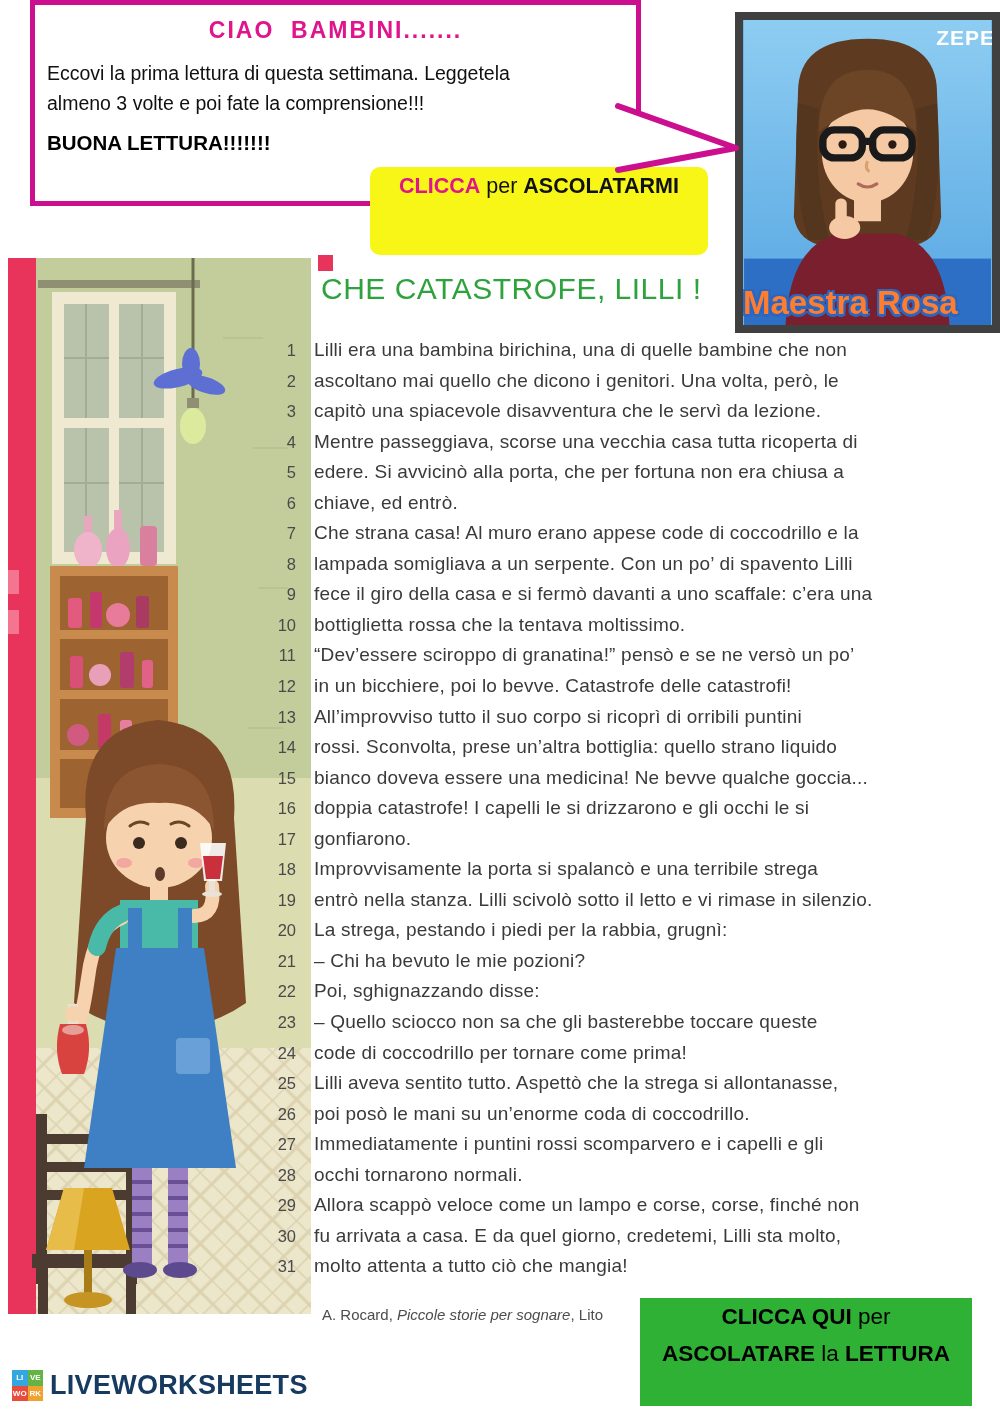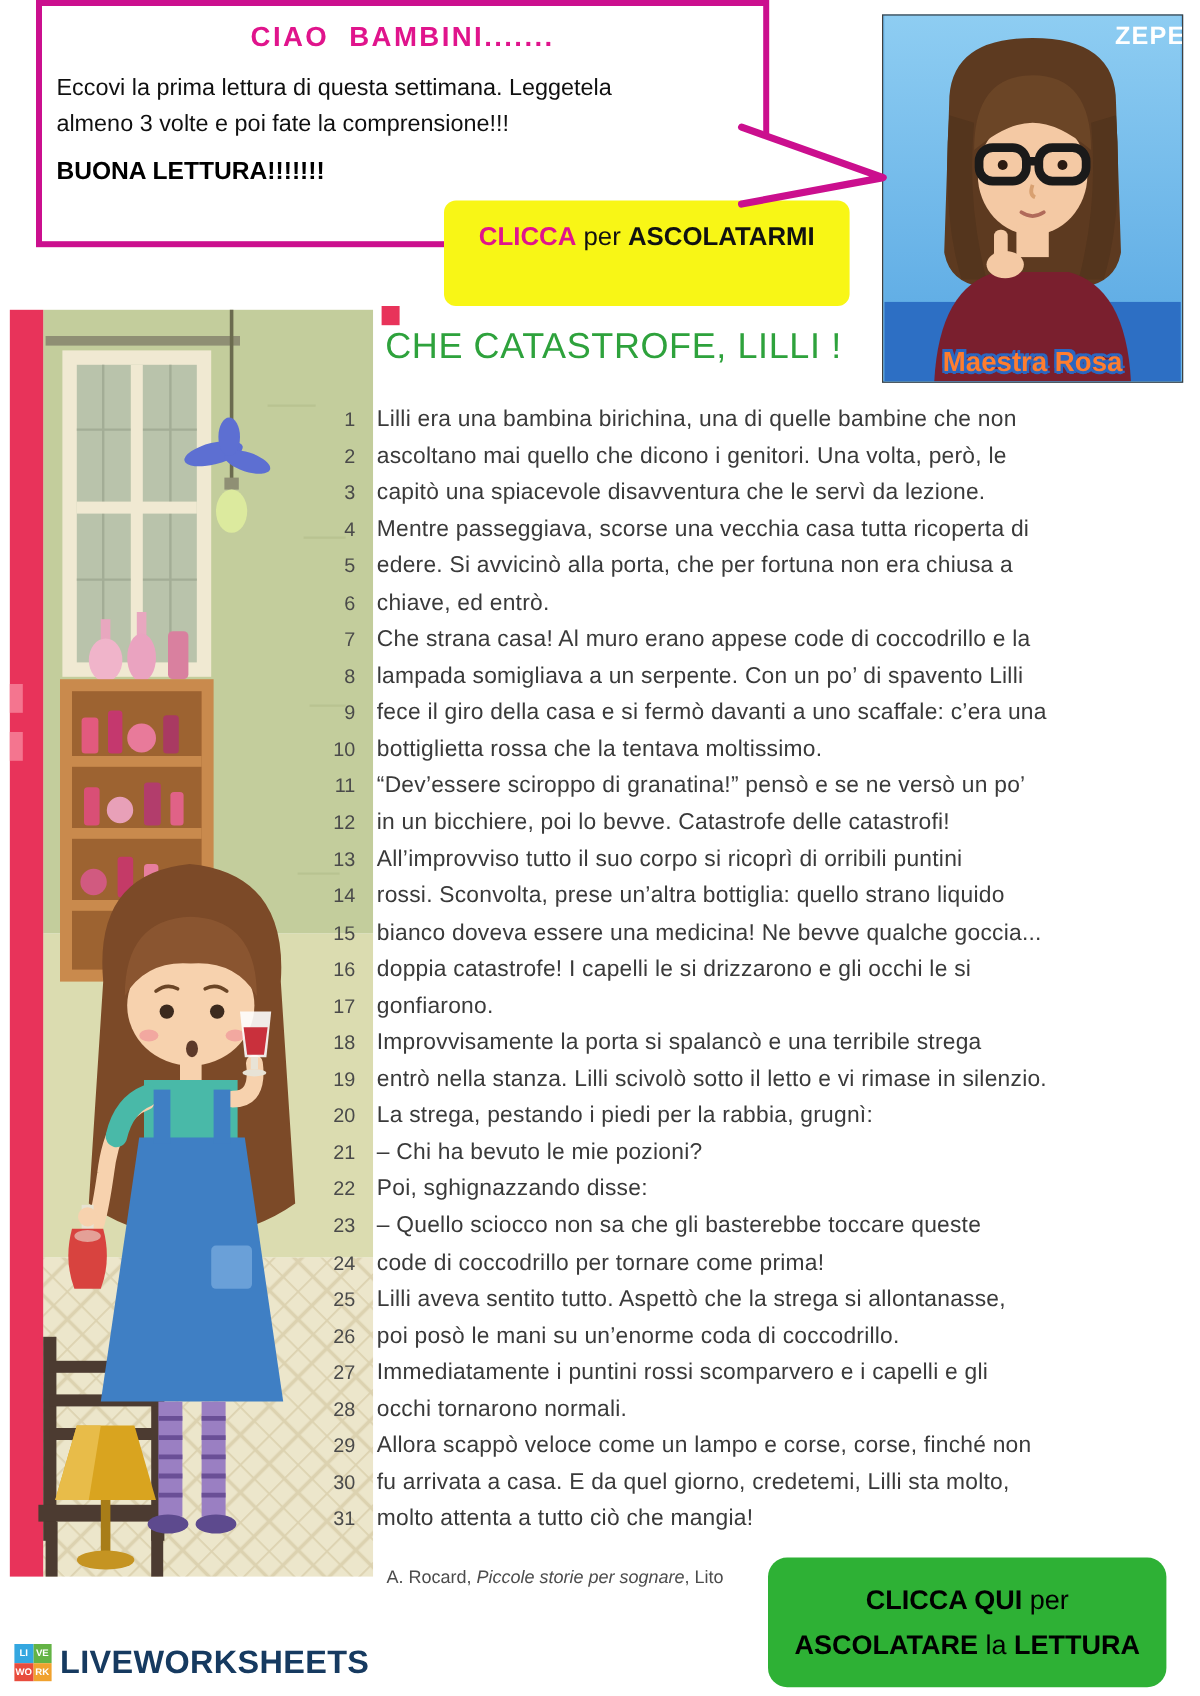--- a/index.html
+++ b/index.html
@@ -8,48 +8,48 @@
   
   .header-box{position:absolute;left:30px;top:0;width:601px;height:196px;background:#fff;border:5px solid #cb0f8e;z-index:2;}
   .header-title{margin-top:12px;text-align:center;color:#e0148c;font-size:23px;font-weight:bold;letter-spacing:2px;white-space:pre;}
   .header-body{margin:14px 14px 0 12px;font-size:19.5px;line-height:1.55;color:#101010;}
   .header-emph{margin:13px 0 0 12px;font-size:20.5px;font-weight:bold;color:#000000;}
 
   
   .pointer{position:absolute;left:612px;top:96px;z-index:5;}
 
   
-  .avatar{position:absolute;left:735px;top:12px;width:249px;height:305px;border:1px solid #404040;background:#6cb6e8;z-index:2;overflow:hidden;}
+  .avatar{position:absolute;left:735px;top:12px;width:249px;height:305px;border:8px solid #404040;background:#6cb6e8;z-index:2;overflow:hidden;}
   .avatar svg{display:block;width:100%;height:100%;}
   .avatar-watermark{position:absolute;top:6px;right:-3px;color:#fff;font-size:21px;font-weight:bold;letter-spacing:1px;}
-  .avatar-caption{position:absolute;bottom:3px;left:0;width:100%;text-align:center;font-size:23px;font-weight:bold;color:#ff7d2e;
+  .avatar-caption{position:absolute;bottom:3px;left:0;width:100%;text-align:left;font-size:33px;font-weight:bold;color:#ff7d2e;
     text-shadow:-2px -2px 0 #2b66c0,2px -2px 0 #2b66c0,-2px 2px 0 #2b66c0,2px 2px 0 #2b66c0,0 3px 0 #2b66c0;}
 
   
   .listen-btn{position:absolute;left:370px;top:167px;width:338px;height:88px;background:#f8f616;border-radius:10px;z-index:4;
-    text-align:center;padding-top:18px;font-size:21.5px;color:#111;cursor:pointer;box-sizing:border-box;}
+    text-align:center;padding-top:7px;font-size:21.5px;color:#111;cursor:pointer;box-sizing:border-box;}
   .txt-magenta{color:#e0148c;font-weight:bold;}
   .txt-bold{font-weight:bold;}
 
   
   .illus{position:absolute;left:8px;top:258px;width:303px;height:1056px;}
 
   
   .red-frag{position:absolute;left:318px;top:255px;width:15px;height:16px;background:#e8335a;}
   .story-title{position:absolute;left:321px;top:272px;font-size:30px;font-weight:normal;color:#2ea23c;letter-spacing:0.5px;}
   .story-lines{position:absolute;left:263px;top:339px;width:710px;}
   .story-line{display:flex;align-items:baseline;height:30.55px;color:#3a3a3a;}
   .line-num{width:33px;text-align:right;margin-right:18px;font-size:16.5px;color:#4a4a4a;flex:none;}
   .line-text{font-size:19px;white-space:nowrap;letter-spacing:0.2px;}
   .attribution{position:absolute;left:322px;top:1306px;font-size:15px;color:#4c4c4c;}
   .attribution .it{font-style:italic;}
 
   
-  .green-btn{position:absolute;left:640px;top:1298px;width:332px;height:108px;background:#2eb135;border-radius:16px;
-    display:flex;flex-direction:column;justify-content:center;text-align:center;font-size:22.5px;color:#000;line-height:1.65;cursor:pointer;z-index:2;}
+  .green-btn{position:absolute;left:640px;top:1298px;width:332px;height:108px;background:#2eb135;border-radius:0;
+    display:flex;flex-direction:column;justify-content:flex-start;text-align:center;font-size:22.5px;color:#000;line-height:1.65;cursor:pointer;z-index:2;}
 
   
   .footer{position:absolute;left:12px;top:1370px;display:flex;align-items:center;gap:7px;cursor:pointer;}
   .lw-icon{width:31px;height:31px;display:grid;grid-template-columns:1fr 1fr;grid-template-rows:1fr 1fr;gap:0;}
   .lw-tile{display:flex;align-items:center;justify-content:center;color:#fff;font-size:8px;font-weight:bold;}
   .t0{background:#34a7e0;}.t1{background:#63b345;}.t2{background:#e84c3d;}.t3{background:#f0a22e;}
   .lw-brand{font-size:27px;font-weight:bold;color:#163a60;letter-spacing:0.3px;}
 </style>
 </head>
 <body>

